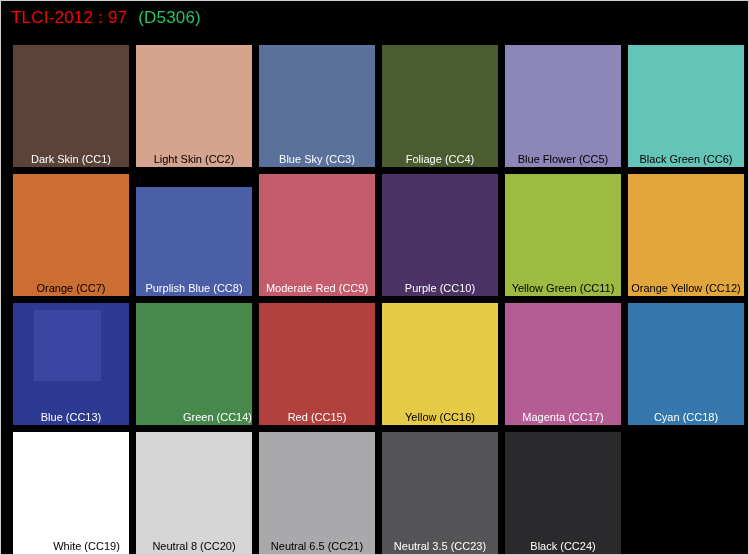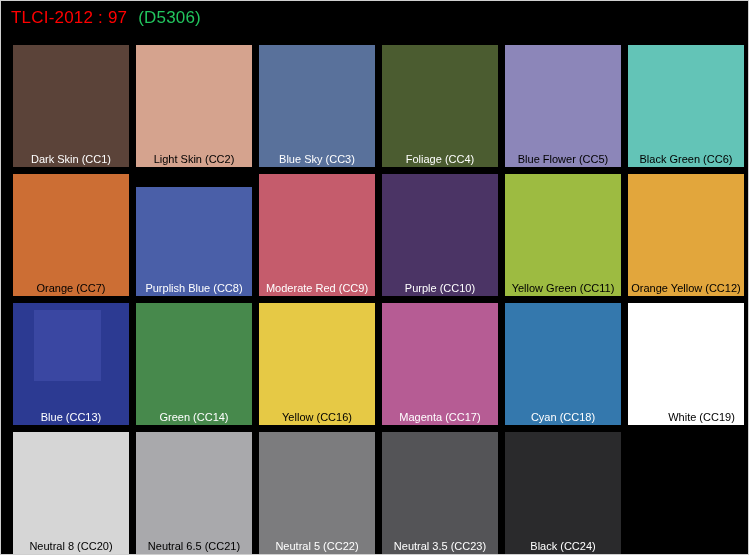--- a/index.html
+++ b/index.html
@@ -104,43 +104,43 @@
         <div class="label" style="color: rgb(0, 0, 0);">Yellow Green (CC11)</div>
       </div>
       <div class="patch" style="background: rgb(226, 166, 60);">
         <div class="label" style="color: rgb(0, 0, 0); text-align: center;">Orange Yellow (CC12)</div>
       </div>
       <div class="patch" style="background: rgb(44, 58, 146);">
         <div class="inner" style="background: rgb(58, 71, 162);"></div>
         <div class="label" style="color: rgb(255, 255, 255);">Blue (CC13)</div>
       </div>
       <div class="patch" style="background: rgb(71, 137, 76);">
-        <div class="label" style="color: rgb(255, 255, 255);">Green (CC14)</div>
+        <div class="label" style="color: rgb(255, 255, 255); text-align: right;">Green (CC14)</div>
+      </div>
+      <div class="patch" style="background: rgb(178, 64, 61);">
+        <div class="label" style="color: rgb(255, 255, 255);">Red (CC15)</div>
       </div>
       <div class="patch" style="background: rgb(230, 201, 69);">
         <div class="label" style="color: rgb(0, 0, 0);">Yellow (CC16)</div>
       </div>
       <div class="patch" style="background: rgb(182, 92, 148);">
         <div class="label" style="color: rgb(255, 255, 255);">Magenta (CC17)</div>
       </div>
       <div class="patch" style="background: rgb(52, 120, 173);">
         <div class="label" style="color: rgb(255, 255, 255);">Cyan (CC18)</div>
       </div>
       <div class="patch" style="background: rgb(255, 255, 255);">
         <div class="label" style="color: rgb(0, 0, 0); padding-left: 31px;">White (CC19)</div>
       </div>
       <div class="patch" style="background: rgb(214, 214, 214);">
         <div class="label" style="color: rgb(0, 0, 0);">Neutral 8 (CC20)</div>
       </div>
       <div class="patch" style="background: rgb(169, 169, 172);">
         <div class="label" style="color: rgb(0, 0, 0);">Neutral 6.5 (CC21)</div>
       </div>
-      <div class="patch" style="background: rgb(124, 124, 126);">
-        <div class="label" style="color: rgb(255, 255, 255);">Neutral 5 (CC22)</div>
-      </div>
       <div class="patch" style="background: rgb(84, 84, 87);">
         <div class="label" style="color: rgb(255, 255, 255);">Neutral 3.5 (CC23)</div>
       </div>
       <div class="patch" style="background: rgb(42, 42, 44);">
         <div class="label" style="color: rgb(255, 255, 255);">Black (CC24)</div>
       </div>
     </div>
 </div>
 
 </body></html>

